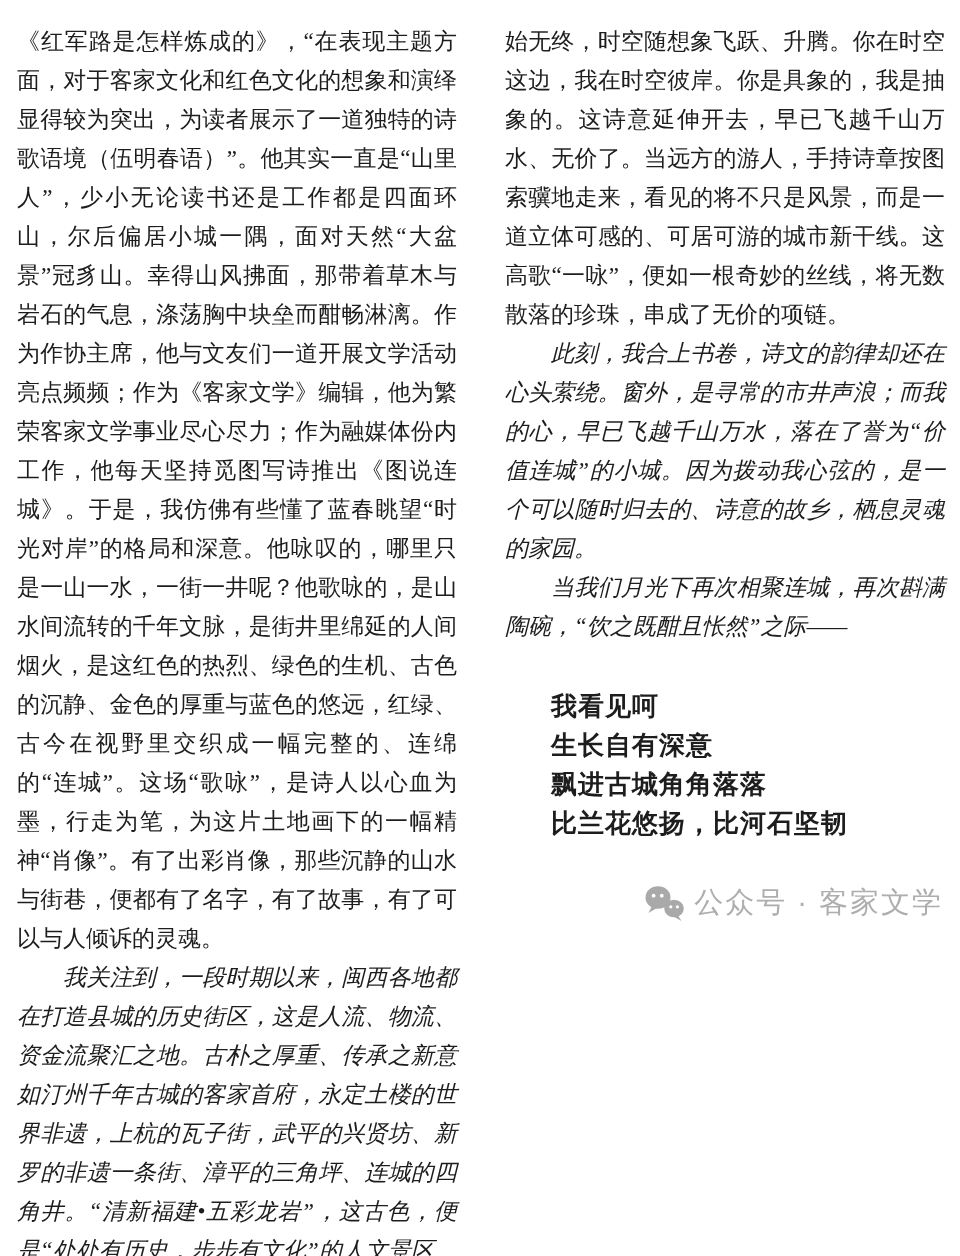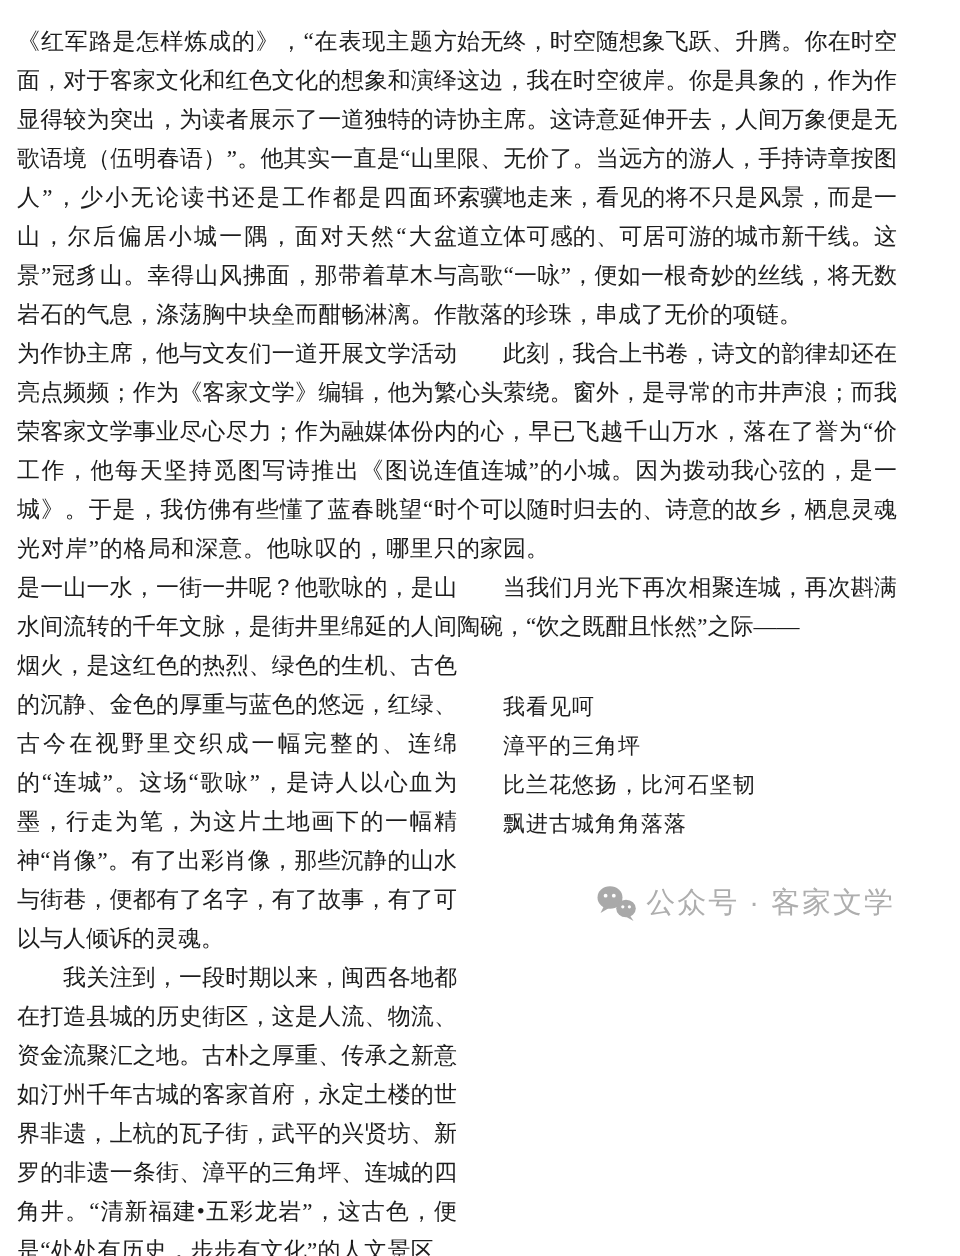--- a/index.html
+++ b/index.html
@@ -13,45 +13,47 @@
     overflow: hidden;
     font-family: "Liberation Serif", serif;
     color: #1d1d1d;
   }
   .doc {
     box-sizing: border-box;
     width: 960px;
     height: 1256px;
     padding: 22px 15px 0 17px;
     display: flex;
+    gap: 48px;
     overflow: hidden;
   }
   .col {
     width: 440px;
     flex: 0 0 440px;
   }
   .para {
     margin: 0;
     font-size: 23px;
     line-height: 39px;
     text-align: justify;
     text-justify: inter-character;
     word-break: break-all;
   }
   .para.indent {
     text-indent: 2em;
+    font-style: italic;
   }
   .poem {
     margin: 41px 0 40px 0;
     padding-left: 46px;
   }
   .poem-line {
-    font-size: 22px;
+    font-size: 26px;
     line-height: 39px;
-    font-weight: 400;
+    font-weight: 700;
     letter-spacing: 1px;
   }
   .footer {
     margin-top: 10px;
     display: flex;
     align-items: center;
     justify-content: flex-end;
     gap: 8px;
     padding-right: 2px;
   }
@@ -72,29 +74,29 @@
 <body>
 
 <div class="doc">
 
   <div class="col">
     <p class="para">《红军路是怎样炼成的》，“在表现主题方面，对于客家文化和红色文化的想象和演绎显得较为突出，为读者展示了一道独特的诗歌语境（伍明春语）”。他其实一直是“山里人”，少小无论读书还是工作都是四面环山，尔后偏居小城一隅，面对天然“大盆景”冠豸山。幸得山风拂面，那带着草木与岩石的气息，涤荡胸中块垒而酣畅淋漓。作为作协主席，他与文友们一道开展文学活动亮点频频；作为《客家文学》编辑，他为繁荣客家文学事业尽心尽力；作为融媒体份内工作，他每天坚持觅图写诗推出《图说连城》。于是，我仿佛有些懂了蓝春眺望“时光对岸”的格局和深意。他咏叹的，哪里只是一山一水，一街一井呢？他歌咏的，是山水间流转的千年文脉，是街井里绵延的人间烟火，是这红色的热烈、绿色的生机、古色的沉静、金色的厚重与蓝色的悠远，红绿、古今在视野里交织成一幅完整的、连绵的“连城”。这场“歌咏”，是诗人以心血为墨，行走为笔，为这片土地画下的一幅精神“肖像”。有了出彩肖像，那些沉静的山水与街巷，便都有了名字，有了故事，有了可以与人倾诉的灵魂。</p>
     <p class="para indent">我关注到，一段时期以来，闽西各地都在打造县城的历史街区，这是人流、物流、资金流聚汇之地。古朴之厚重、传承之新意如汀州千年古城的客家首府，永定土楼的世界非遗，上杭的瓦子街，武平的兴贤坊、新罗的非遗一条街、漳平的三角坪、连城的四角井。“清新福建•五彩龙岩”，这古色，便是“处处有历史，步步有文化”的人文景区、文旅天地。时光无</p>
   </div>
 
   <div class="col">
-    <p class="para">始无终，时空随想象飞跃、升腾。你在时空这边，我在时空彼岸。你是具象的，作为作协主席。这诗意延伸开去，人间万象便是无限、无价了。当远方的游人，手持诗章按图索骥地走来，看见的将不只是风景，而是一道立体可感的、可居可游的城市新干线。这高歌“一咏”，便如一根奇妙的丝线，将无数散落的珍珠，串成了无价的项链。</p>
+    <p class="para">始无终，时空随想象飞跃、升腾。你在时空这边，我在时空彼岸。你是具象的，我是抽象的。这诗意延伸开去，早已飞越千山万水、无价了。当远方的游人，手持诗章按图索骥地走来，看见的将不只是风景，而是一道立体可感的、可居可游的城市新干线。这高歌“一咏”，便如一根奇妙的丝线，将无数散落的珍珠，串成了无价的项链。</p>
     <p class="para indent">此刻，我合上书卷，诗文的韵律却还在心头萦绕。窗外，是寻常的市井声浪；而我的心，早已飞越千山万水，落在了誉为“价值连城”的小城。因为拨动我心弦的，是一个可以随时归去的、诗意的故乡，栖息灵魂的家园。</p>
     <p class="para indent">当我们月光下再次相聚连城，再次斟满陶碗，“饮之既酣且怅然”之际——</p>
 
     <div class="poem">
       <div class="poem-line">我看见呵</div>
-      <div class="poem-line">漳平的三角坪</div>
+      <div class="poem-line">生长自有深意</div>
+      <div class="poem-line">飘进古城角角落落</div>
       <div class="poem-line">比兰花悠扬，比河石坚韧</div>
-      <div class="poem-line">飘进古城角角落落</div>
     </div>
 
 
     <div class="footer">
       <span class="wicon">
         <svg viewBox="0 0 42 38" width="42" height="38" xmlns="http://www.w3.org/2000/svg">
           <g fill="#a9a9a9">
             <ellipse cx="14" cy="13.5" rx="12.5" ry="11.2"></ellipse>
             <path d="M8 22 L4.5 29 L13 24 Z"></path>
             <ellipse cx="30" cy="24.5" rx="9.8" ry="8.8"></ellipse>

